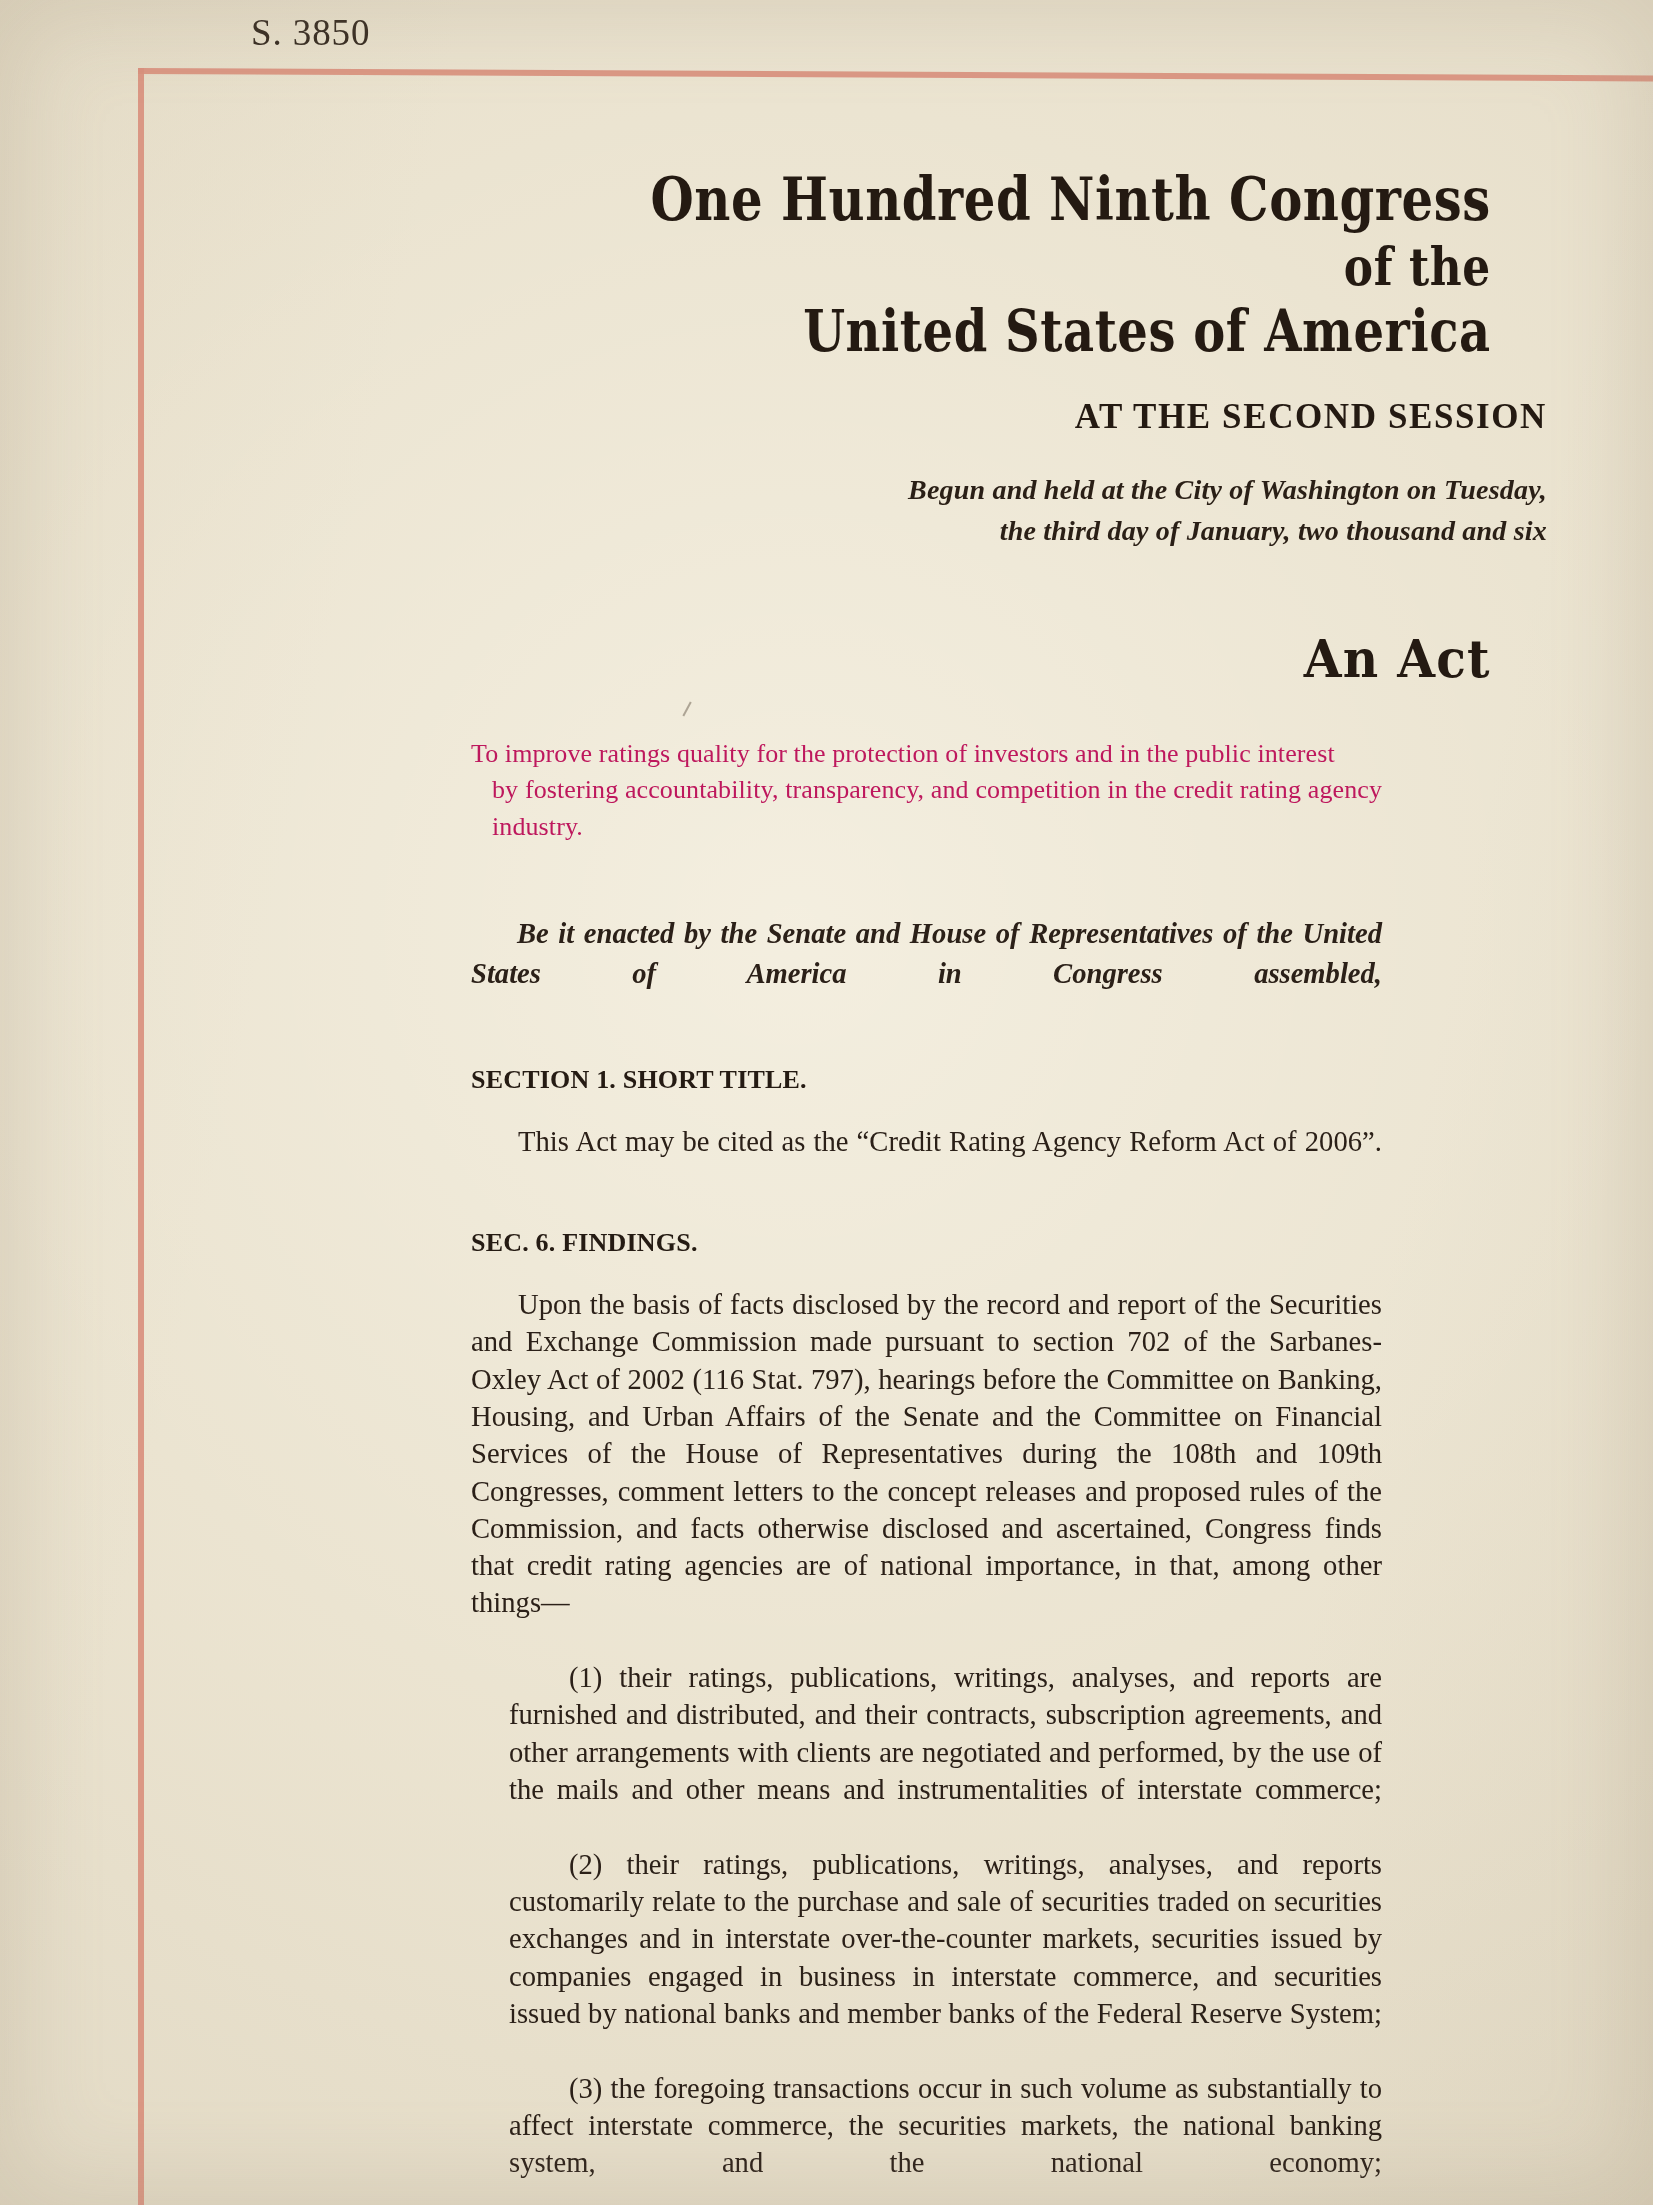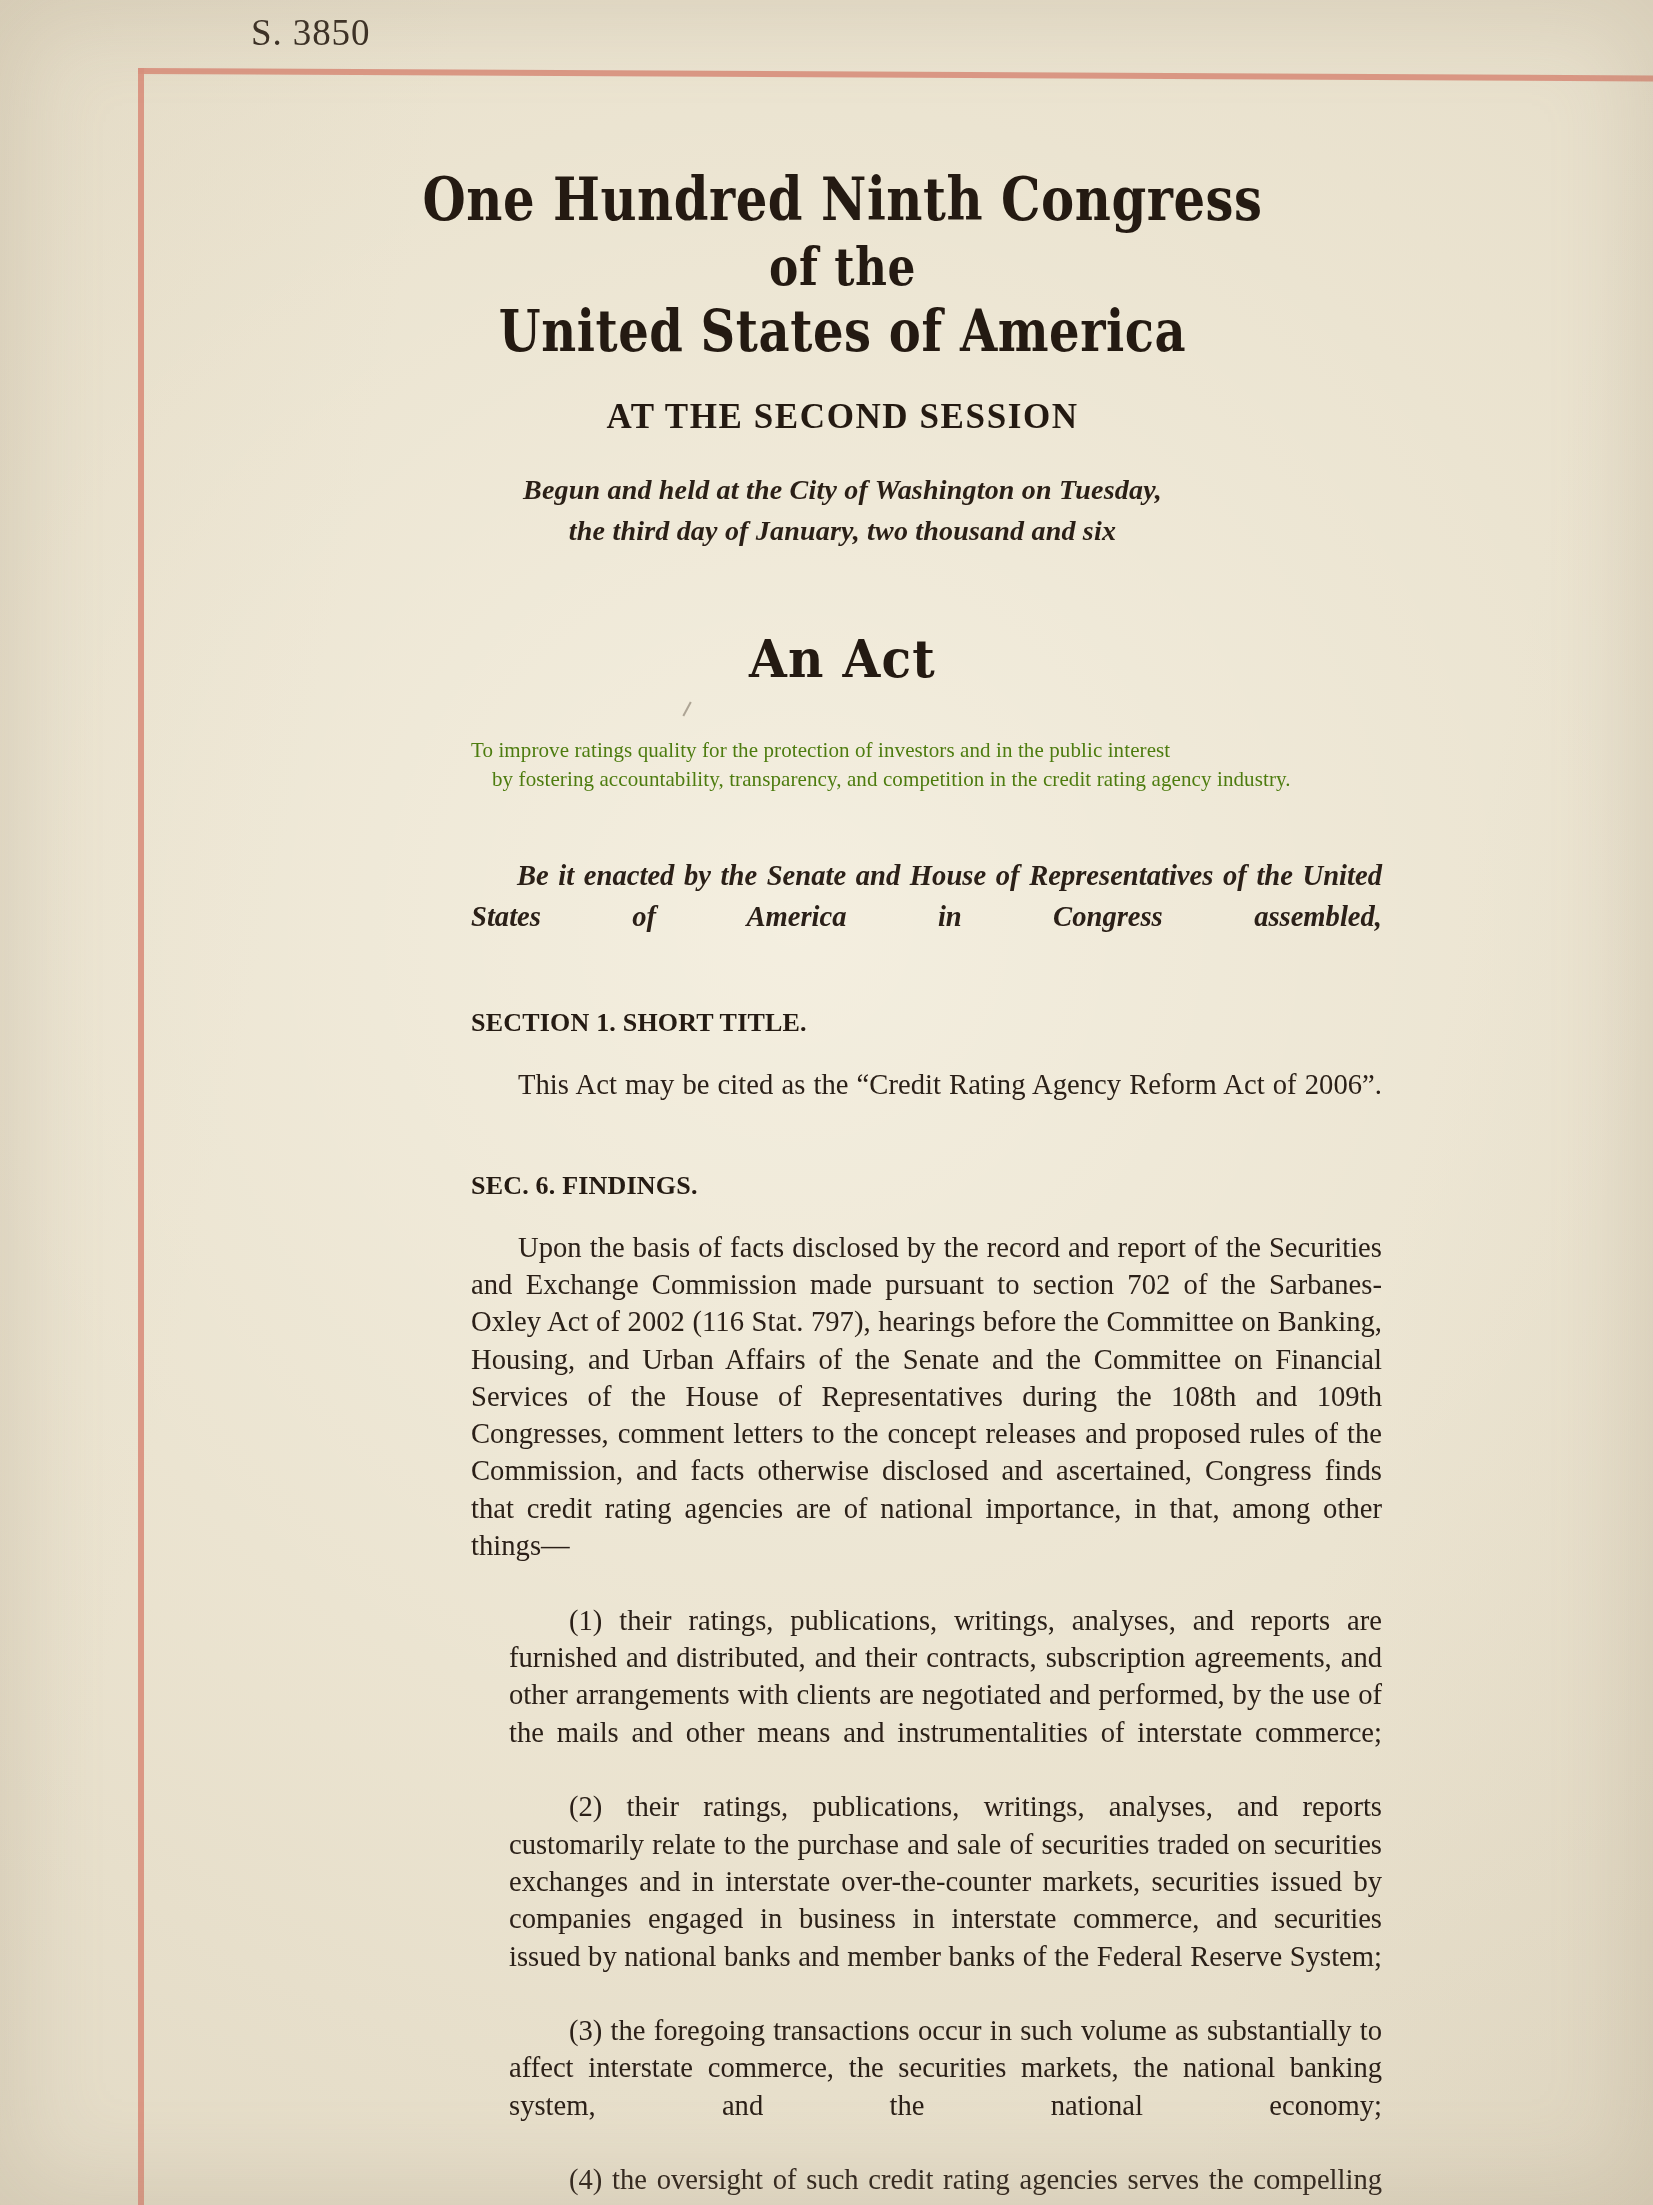--- a/index.html
+++ b/index.html
@@ -69,21 +69,21 @@
     color: #352a20;
     white-space: nowrap;
   }
 
   
   .masthead {
     position: absolute;
     left: 138px;
     top: 168px;
     width: 1409px;
-    text-align: center;
+    text-align: right;
   }
 
   .gothic {
     
     font-family: "DejaVu Serif", "Liberation Serif", serif;
     font-weight: 700;
     color: #241a12;
     line-height: 1.06;
     letter-spacing: 0.6px;
     font-stretch: condensed;
@@ -137,25 +137,25 @@
 
   
   .body-col {
     position: absolute;
     left: 471px;
     top: 736px;
     width: 911px;
   }
 
   .longtitle {
-    font-size: 21px;
+    font-size: 26px;
     line-height: 1.40;
     text-align: justify;
     text-indent: 0;
-    color: #4d7c0f;
+    color: #be185d;
     letter-spacing: 0.1px;
   }
   .longtitle .hang {
     display: block;
     padding-left: 21px;
     text-indent: 0;
   }
 
   .enacting {
     margin-top: 32px;

